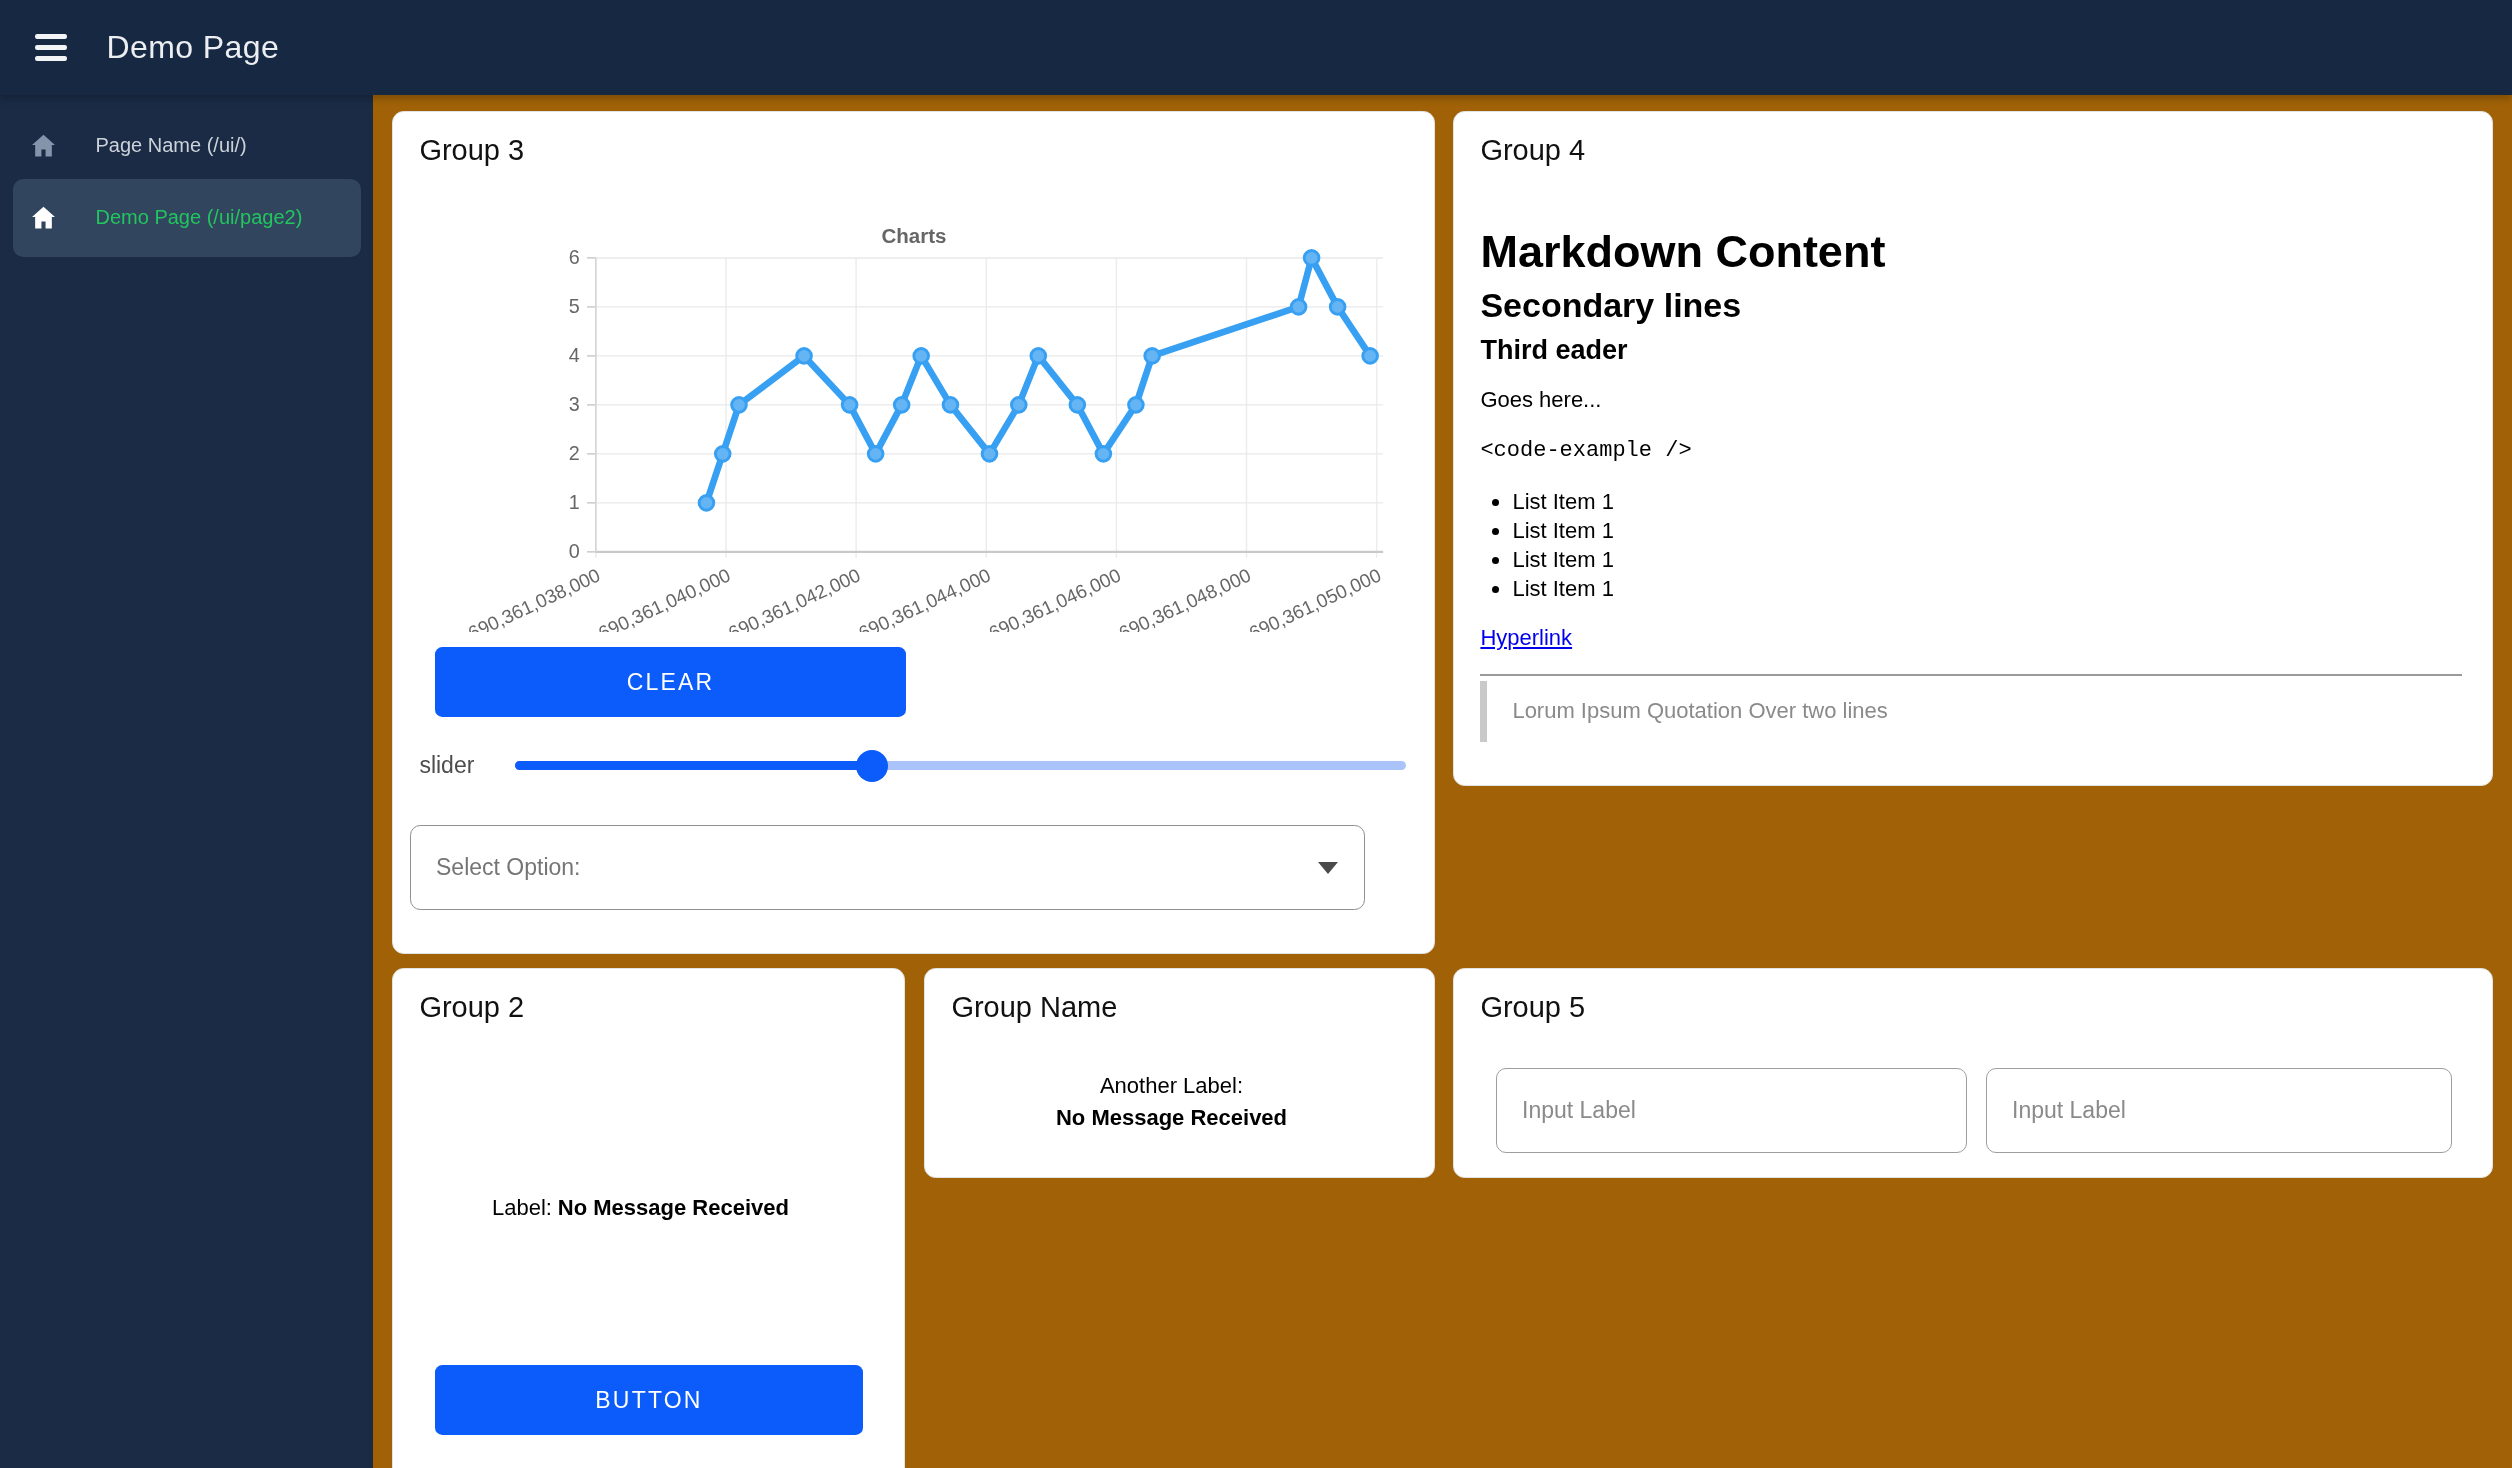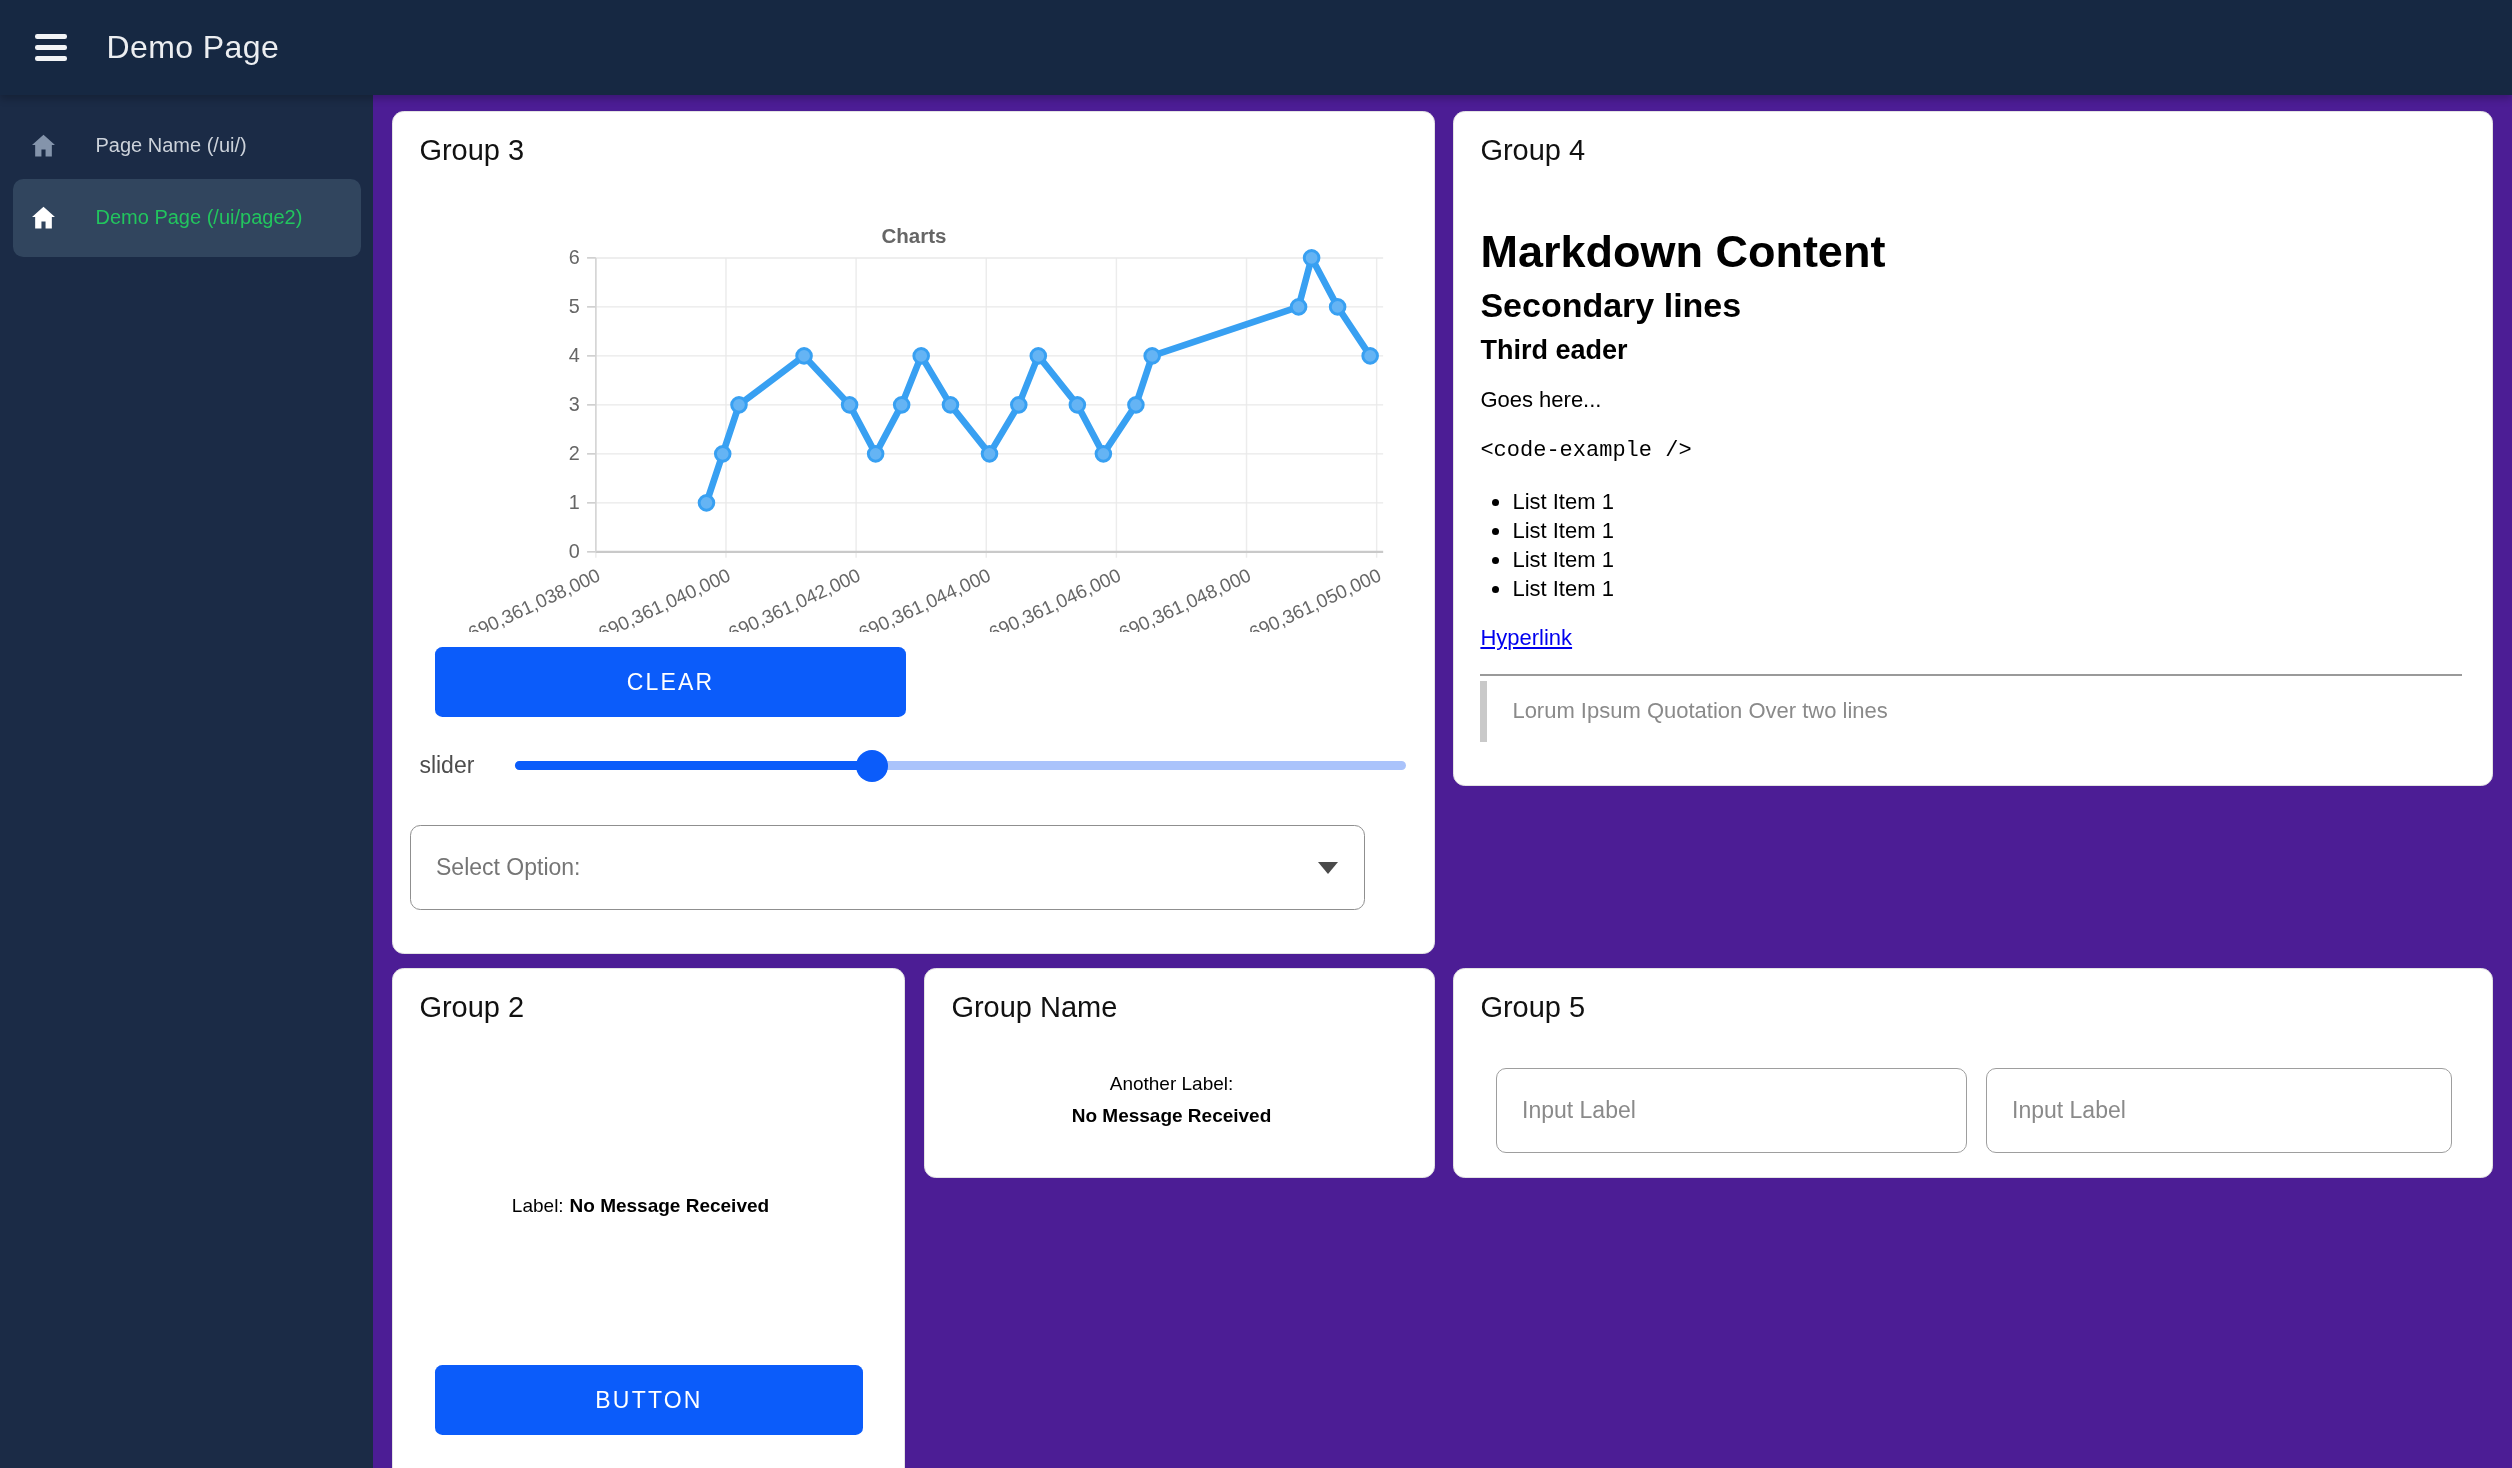--- a/index.html
+++ b/index.html
@@ -19,21 +19,21 @@
   .sidebar { position:absolute; left:0; top:95px; width:373px; height:1373px;
              background:#1b2b46; padding-top:22px; }
   .side-item { display:flex; align-items:center; height:56px; margin:0 12.5px; border-radius:10.3px;
                cursor:pointer; }
   .side-item.active { background:#31455e; height:78px; margin-top:5.9px; }
   .side-item .icon { width:29px; height:29px; margin-left:16px; flex:0 0 auto; }
   .side-item .lbl { margin-left:38px; font-size:20px; color:#ccd2da; }
   .side-item.active .lbl { color:#22c55e; }
 
   
-  .main { position:absolute; left:373px; top:95px; width:2139px; height:1373px; background:#4c1d95; }
+  .main { position:absolute; left:373px; top:95px; width:2139px; height:1373px; background:#a16207; }
   .card { position:absolute; background:#fff; border:1.5px solid #e3e3e3; border-radius:11.7px; }
   .card-title { position:absolute; left:26.4px; top:22px; font-size:29px; color:#111; }
 
   .card-g3    { left:19px;   top:16px;   width:1043px; height:843px; }
   .card-g4    { left:1080px; top:16px;   width:1040px; height:675px;  }
   .card-g2    { left:19px;   top:873px; width:513px;  height:609px;  }
   .card-gname { left:551px;  top:873px; width:511px;  height:210px;  }
   .card-g5    { left:1080px; top:873px; width:1040px; height:210px;  }
 
   
@@ -67,21 +67,21 @@
              font-size:22px; line-height:26.4px; margin-top:25px; }
   .md ul { margin-top:22px; margin-left:32px; }
   .md li { font-size:22px; line-height:29px; }
   .md a { display:inline-block; margin-top:22px; font-size:22px; color:#0000ee;
           text-decoration:underline; cursor:pointer; }
   .md hr { border:none; border-top:2.2px solid #9a9a9a; margin-top:23.5px; }
   .md blockquote { margin-top:4.4px; border-left:7.3px solid #c9c9c9; padding:17.6px 0 17.6px 25px;
                    font-size:22px; line-height:26.4px; color:#8a8a8a; }
 
   
-  .center-label { position:absolute; left:0; right:16px; text-align:center; font-size:19px; }
+  .center-label { position:absolute; left:0; right:16px; text-align:center; font-size:22px; }
   .center-label b { margin-left:5.9px; }
   .g2-label { top:226px; }
   .g2-btn { position:absolute; left:42px; top:396px; width:428px; height:70px; }
   .gn-label1 { top:104px; }
   .gn-label2 { top:136px; font-weight:700; }
 
   
   .q-input { position:absolute; top:99px; height:85px; border:1.5px solid #9e9e9e; border-radius:10px;
              font-family:inherit; font-size:23px; color:#333; padding-left:25px; background:#fff; }
   .q-input::placeholder { color:#8a8a8a; opacity:1; }

